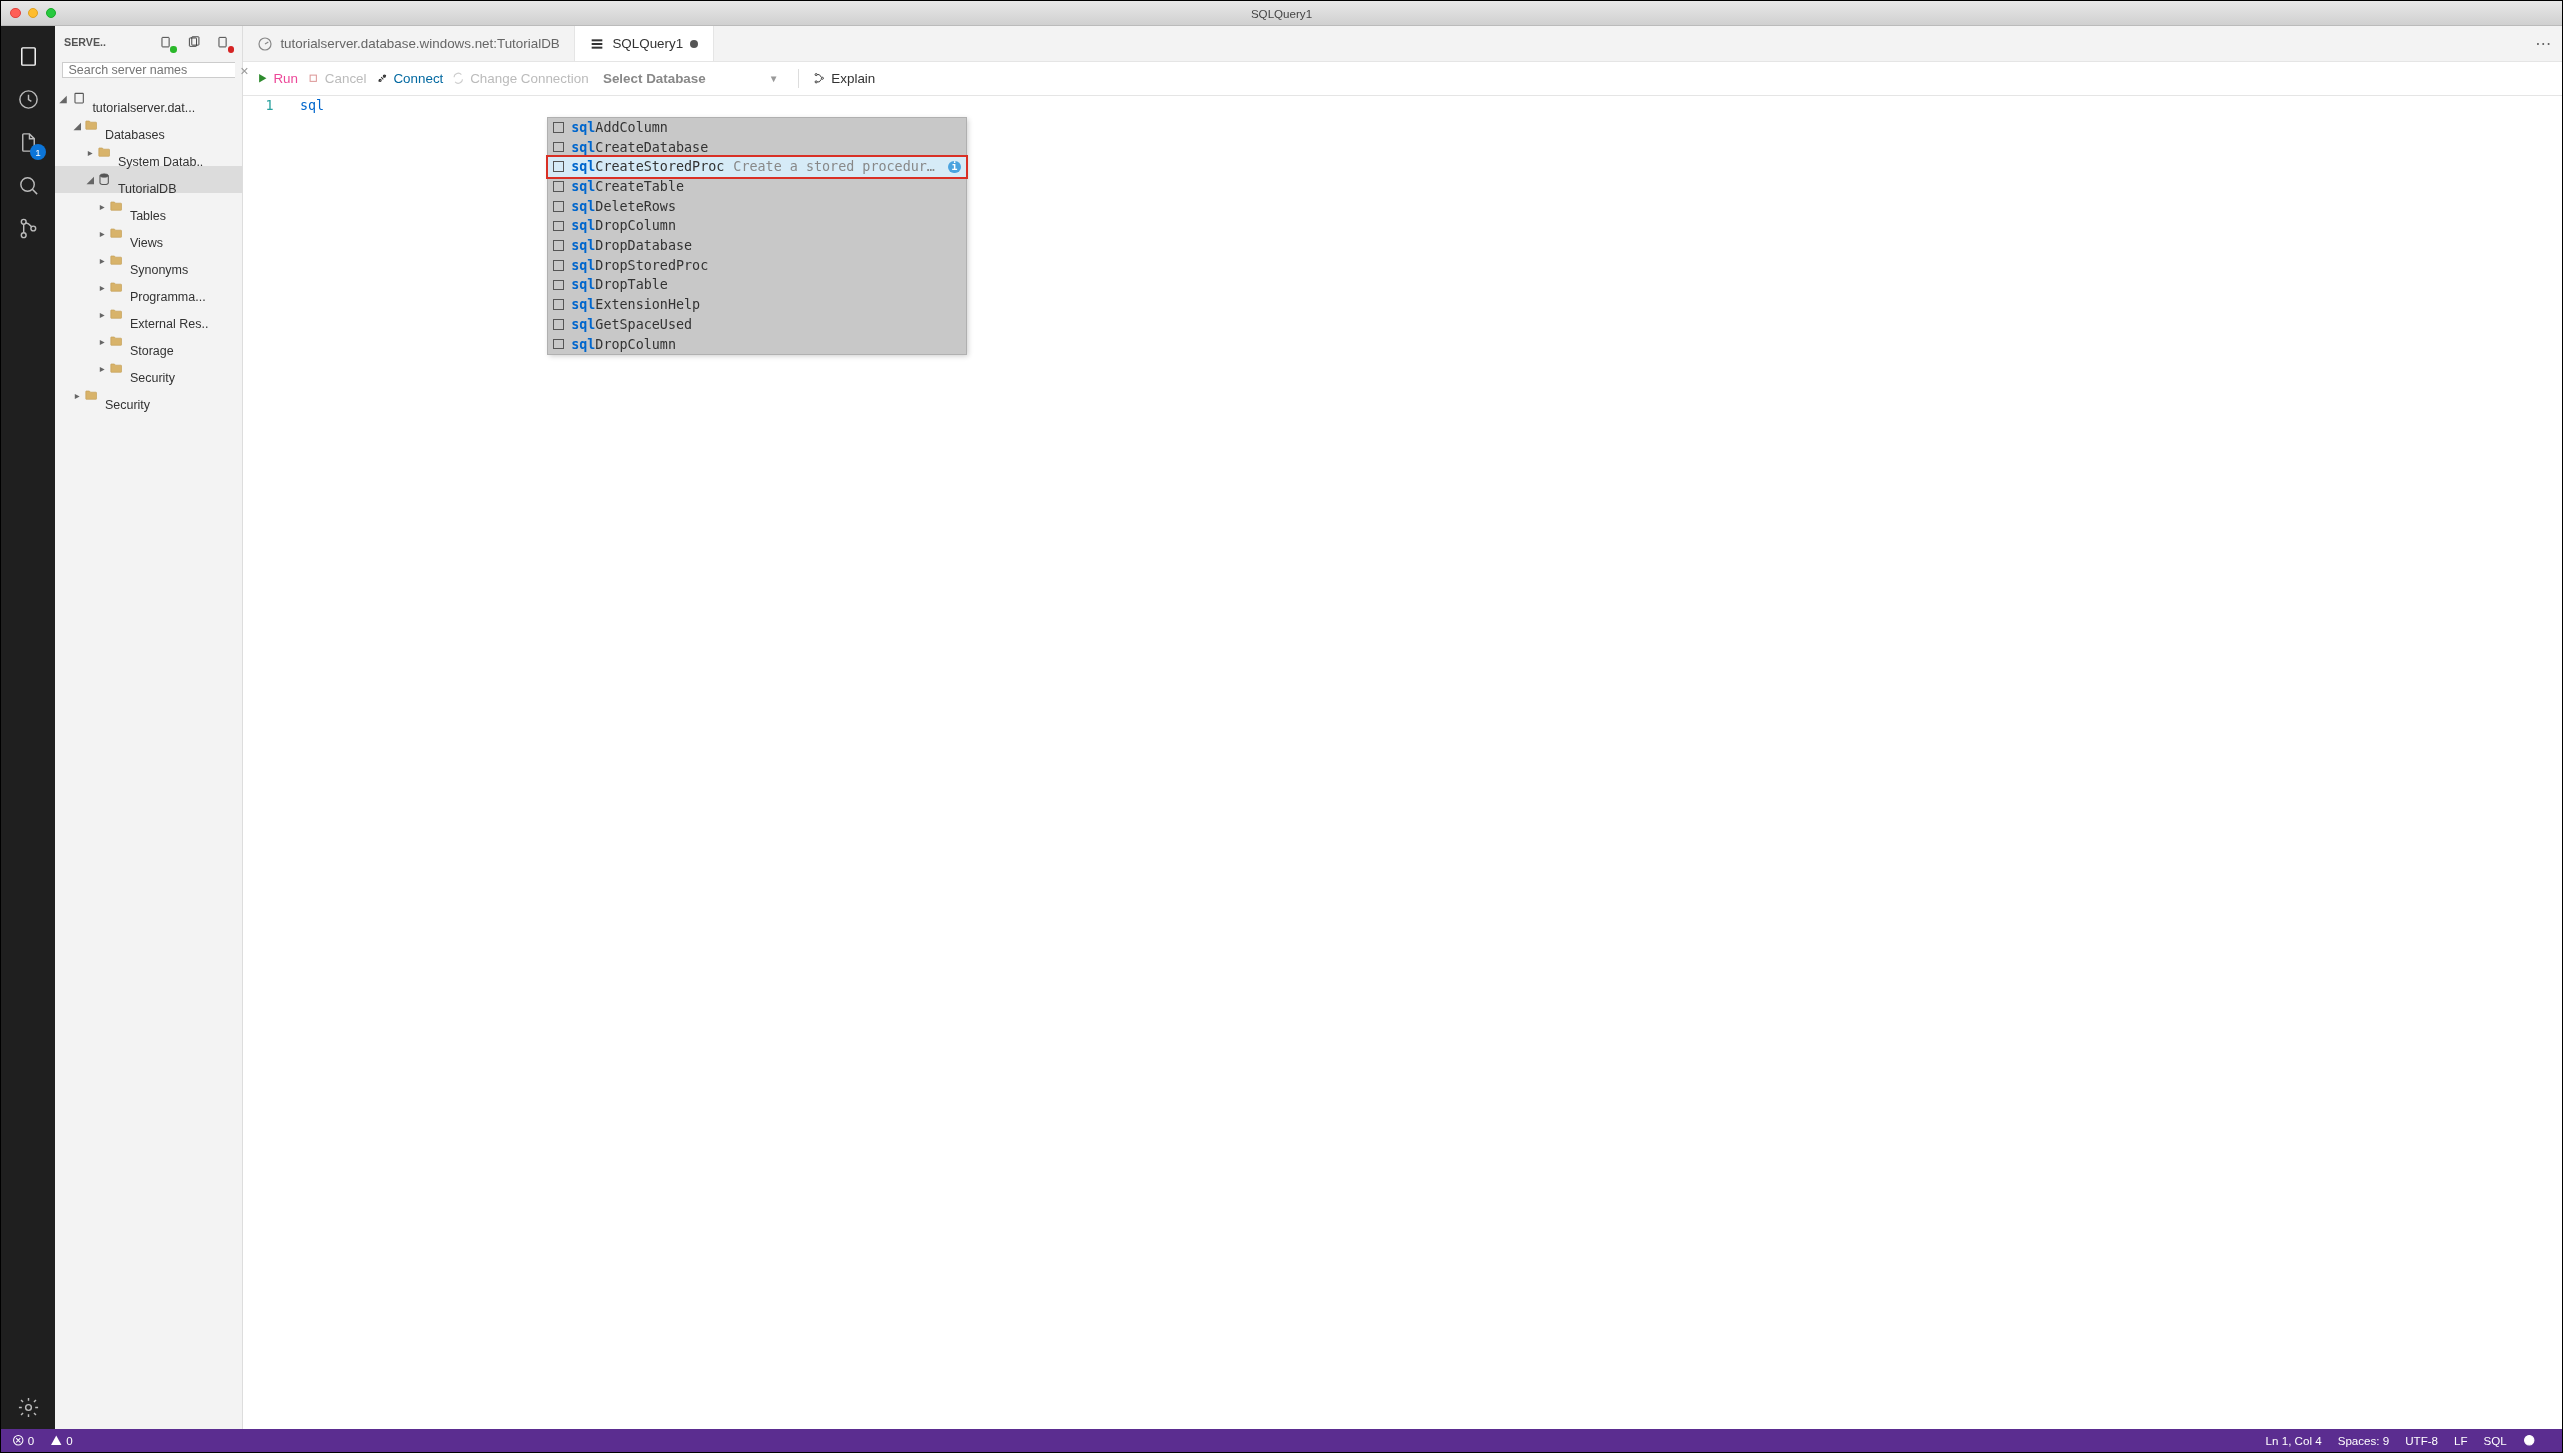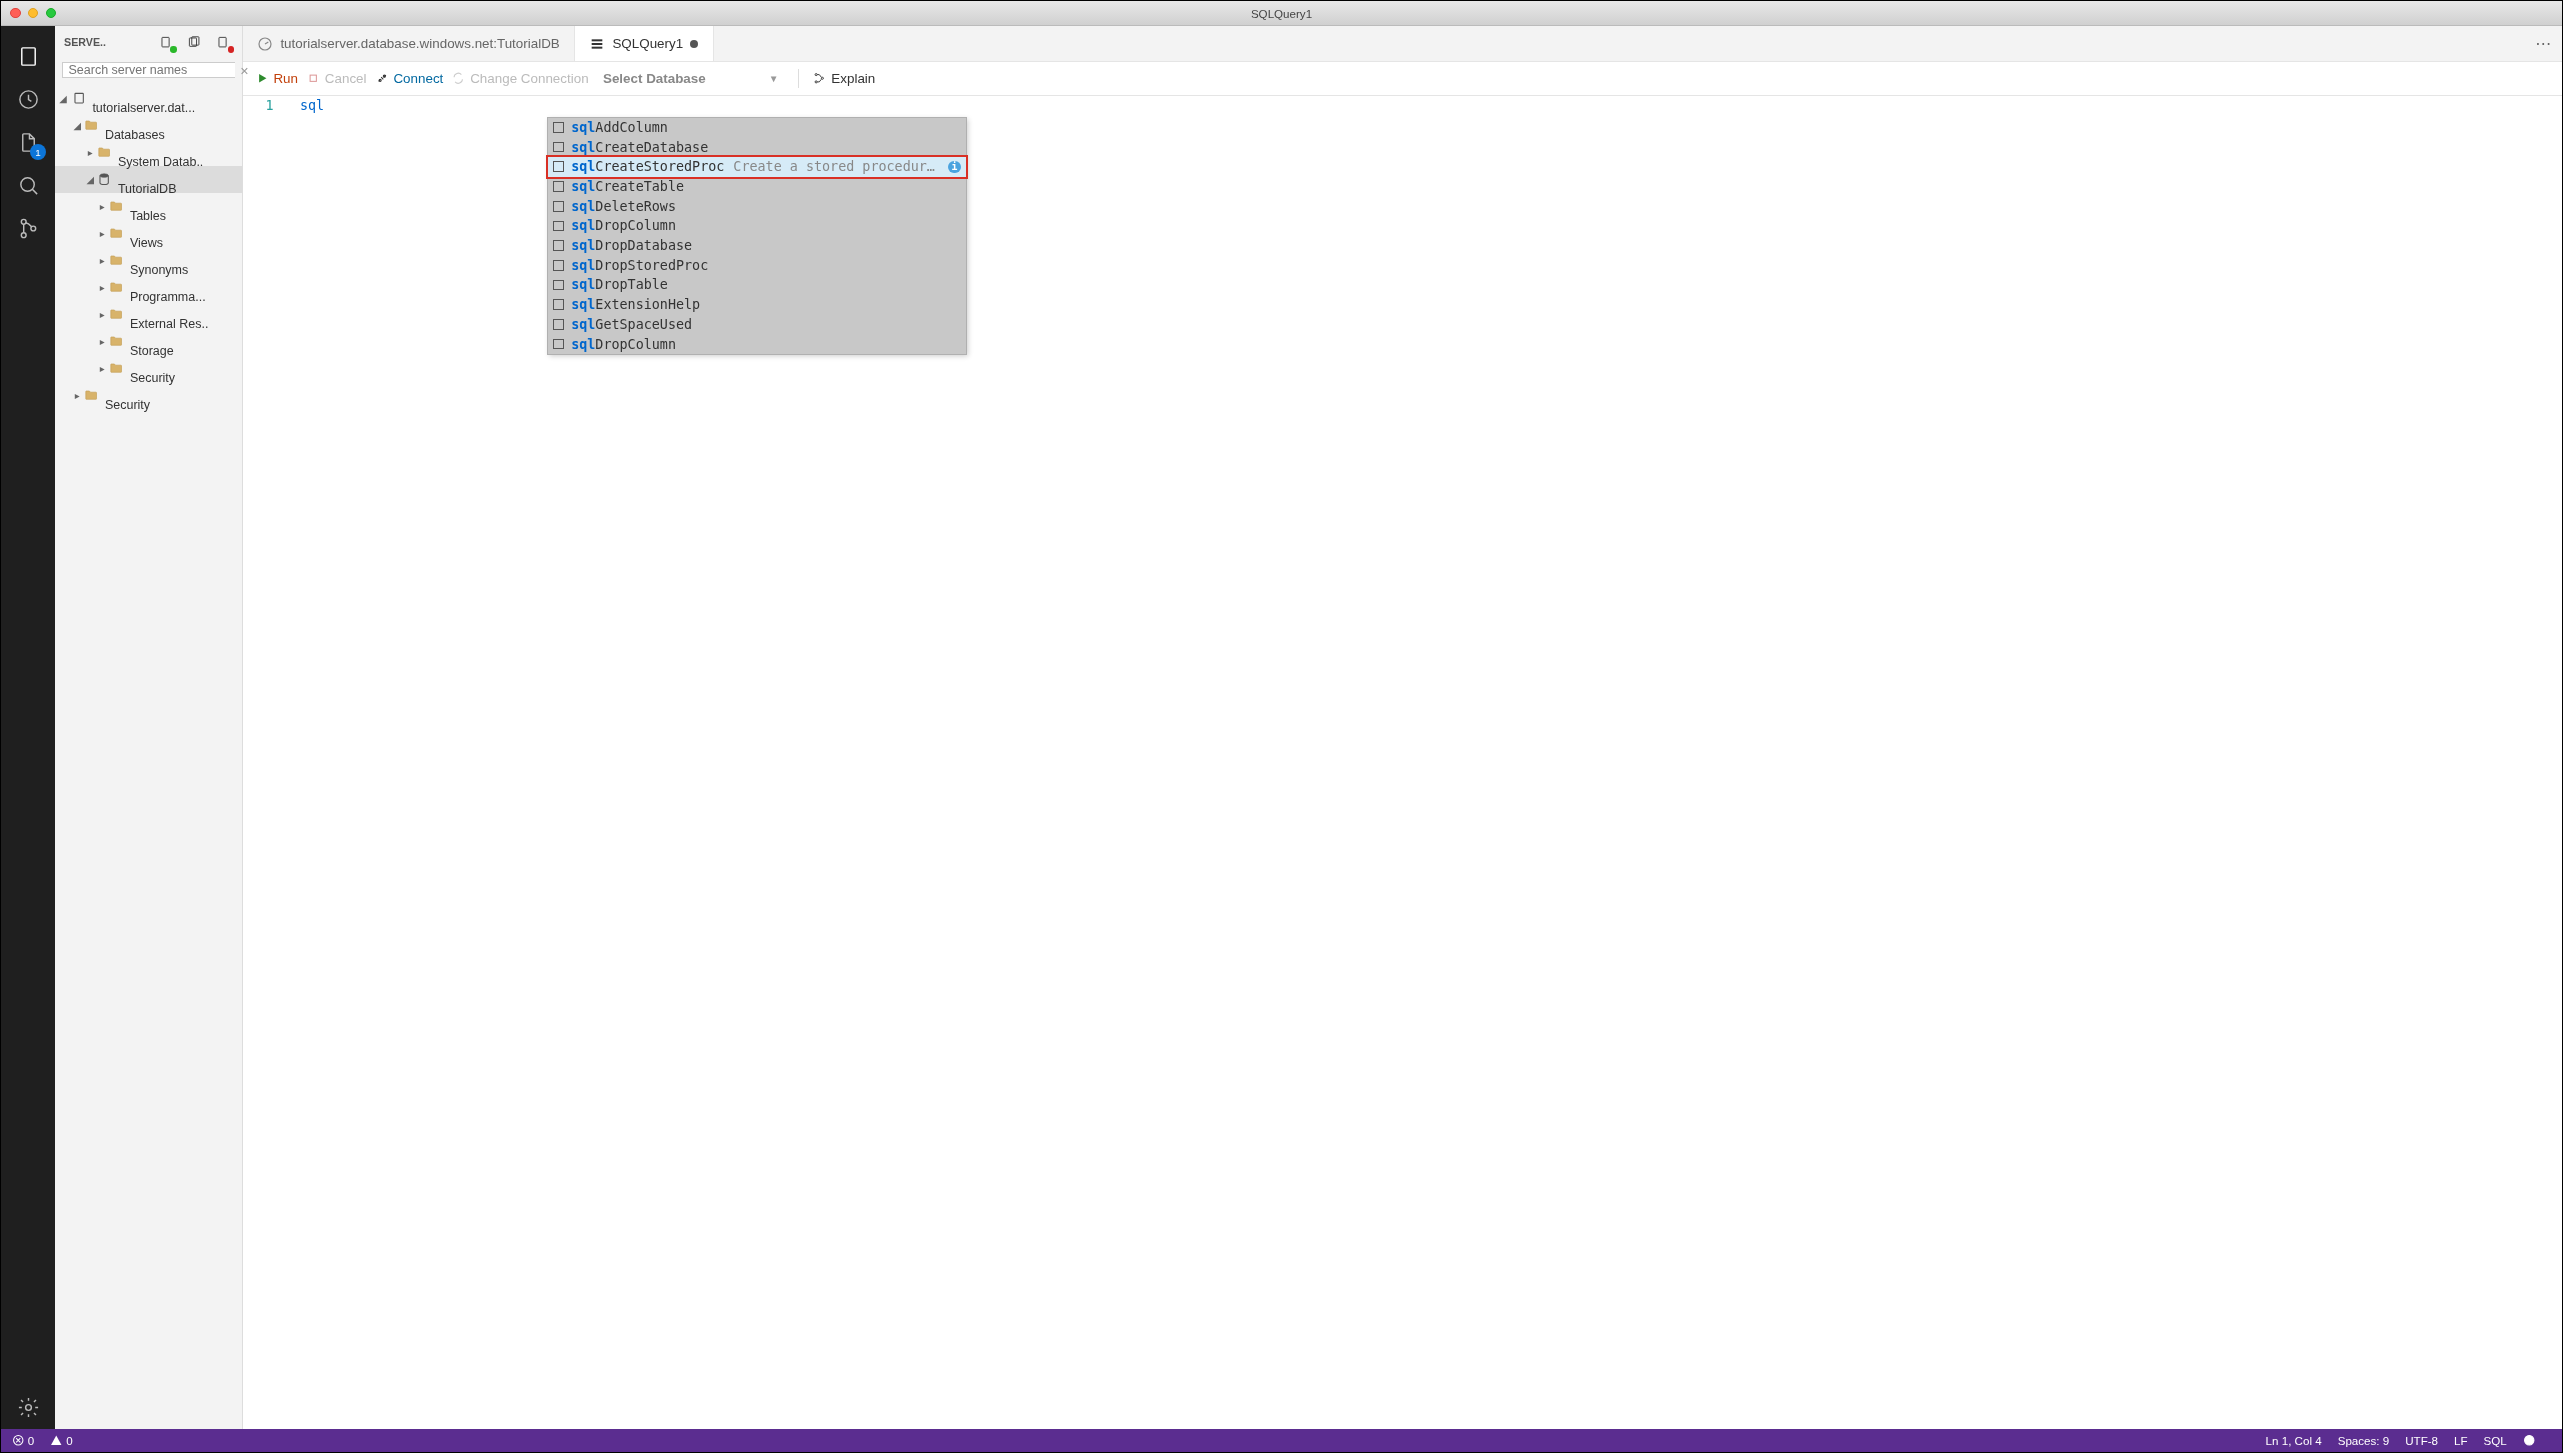--- a/index.html
+++ b/index.html
@@ -166,21 +166,21 @@
       display: flex;
       align-items: center;
       gap: 9px;
       padding: 0 12.5px;
       border-bottom: 0.9px solid #e5e5e5;
       font-size: 13.4px;
     }
     .tool-btn { display: inline-flex; align-items: center; gap: 5.4px; cursor: pointer; }
     .tool-btn.disabled { color: #bbb; }
     .tool-btn svg, .tool-btn .glyph { width: 12.5px; height: 12.5px; }
-    .tb-run { color: #c2410c; }
+    .tb-run { color: #ec4899; }
     .tb-cancel { color: #c87373; }
     .tb-connect { color: #0369a1; }
     .tb-change { color: #bbb; }
     .db-select {
       color: #888; display: flex; align-items: center; gap: 63px;
       padding: 1.8px 5.4px;
       font-weight: bold;
     }
     .db-select .caret { color: #999; font-size: 9.8px; }
     .tb-divider { width: 0.9px; height: 19.7px; background: #ddd; margin: 0 5.4px; }

